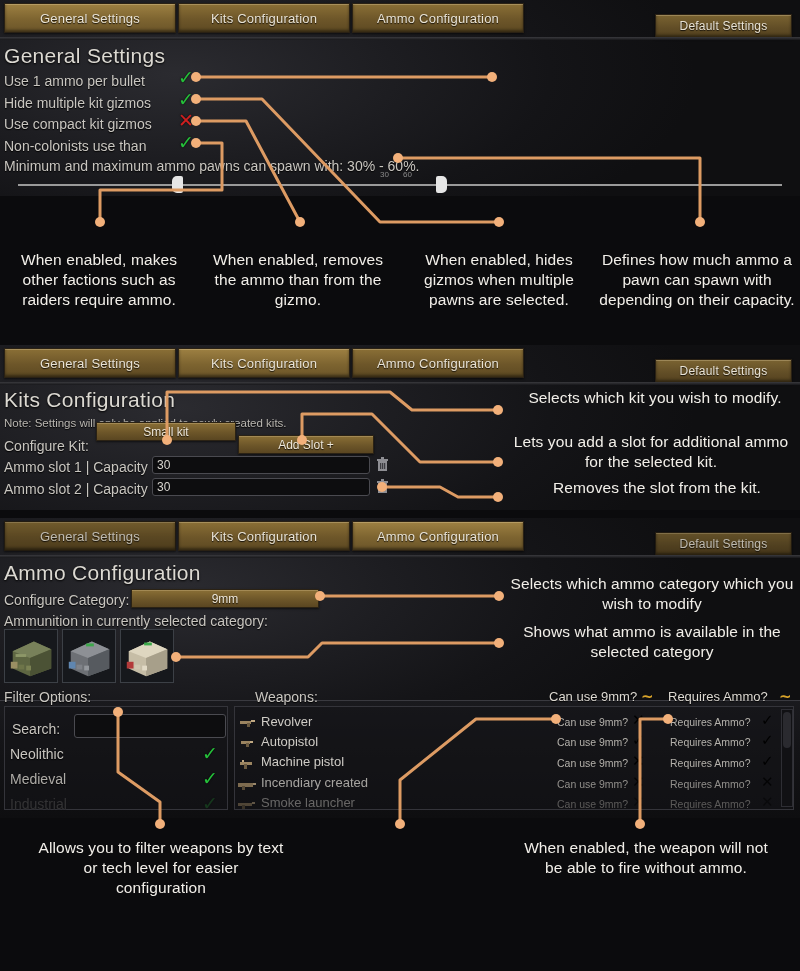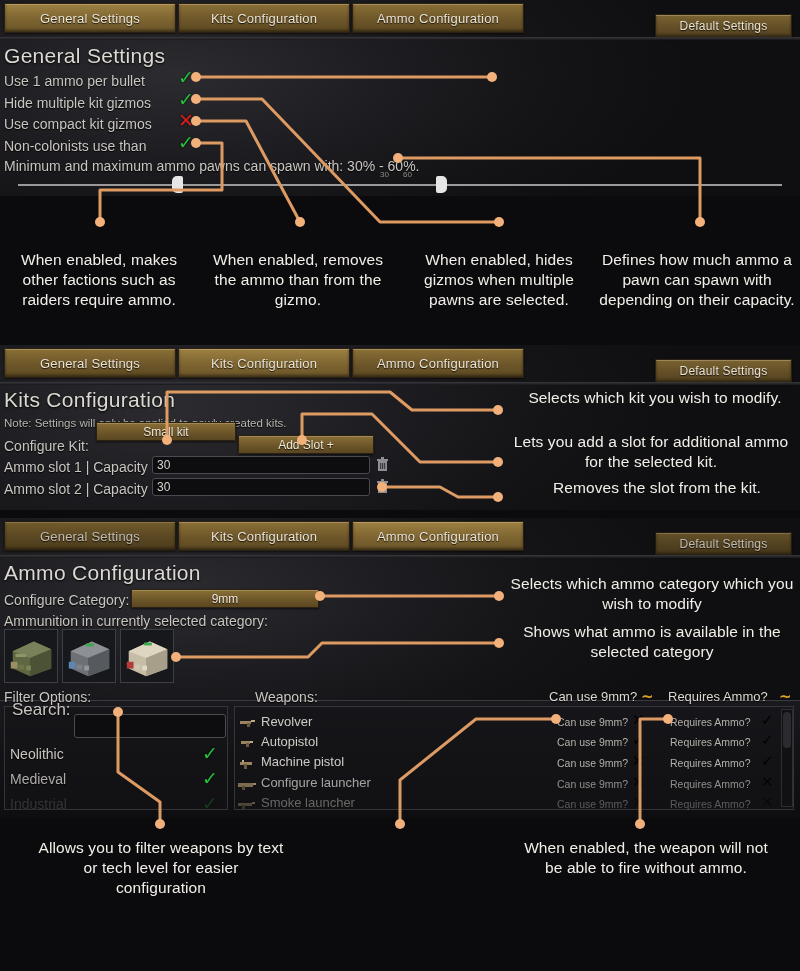--- a/index.html
+++ b/index.html
@@ -280,21 +280,21 @@
   <div class="sep" style="left:0; top:700px; width:800px"></div>
 
   <div class="lbl" style="left:4px; top:689px">Filter Options:</div>
   <div class="lbl" style="left:255px; top:689px">Weapons:</div>
   <div class="lbl" style="left:549px; top:689px; font-size:13px; color:#ddd9d2">Can use 9mm?</div>
   <div class="sortico" style="left:641px; top:688px">~</div>
   <div class="lbl" style="left:668px; top:689px; font-size:13px; color:#ddd9d2">Requires Ammo?</div>
   <div class="sortico" style="left:779px; top:688px">~</div>
 
   <div class="listbox" style="left:4px; top:706px; width:224px; height:104px"></div>
-  <div class="lbl" style="left:12px; top:700px; font-size:17px">Search:</div>
+  <div class="lbl" style="left:12px; top:721px; font-size:14px">Search:</div>
   <input class="field" style="left: 74px; top: 714px; width: 152px; height: 24px; outline: none;" placeholder="">
   <div class="lbl" style="left:10px; top:746px; font-size:14px">Neolithic</div>
   <div class="mark ok" style="left:202px; top:744px">✓</div>
   <div class="lbl" style="left:10px; top:771px; font-size:14px; opacity:.85">Medieval</div>
   <div class="mark ok" style="left:202px; top:769px">✓</div>
   <div class="lbl" style="left:10px; top:796px; font-size:14px; opacity:.18">Industrial</div>
   <div class="mark ok" style="left:202px; top:794px; opacity:.22">✓</div>
 
   <div class="listbox" style="left:234px; top:706px; width:560px; height:104px"></div>
 
@@ -336,21 +336,21 @@
     <div class="ccell" style="left:670px; top:757px">Requires Ammo?</div>
     <div class="cmark ok" style="left:761px; top:754px">✓</div>
   </div>
 
   <div class="fade1">
     <svg class="wicon" style="left:238px; top:781px" width="18" height="9" viewBox="0 0 18 9">
         <rect x="0" y="2" width="15" height="4" fill="#9b8460"></rect>
         <rect x="4" y="5" width="3" height="4" fill="#6b5a40"></rect>
         <rect x="15" y="2" width="3" height="2" fill="#c0a882"></rect>
       </svg>
-    <div class="wname" style="left:261px; top:775px">Configure launcher</div>
+    <div class="wname" style="left:261px; top:775px">Incendiary created</div>
     <div class="ccell" style="left:557px; top:778px">Can use 9mm?</div>
     <div class="cmark no" style="left:632px; top:775px">✕</div>
     <div class="ccell" style="left:670px; top:778px">Requires Ammo?</div>
     <div class="cmark no" style="left:761px; top:775px">✕</div>
   </div>
 
   <div class="fade2">
     <svg class="wicon" style="left:238px; top:801px" width="18" height="9" viewBox="0 0 18 9">
         <rect x="0" y="2" width="14" height="3" fill="#9b8460"></rect>
         <rect x="4" y="4" width="3" height="4" fill="#6b5a40"></rect>

